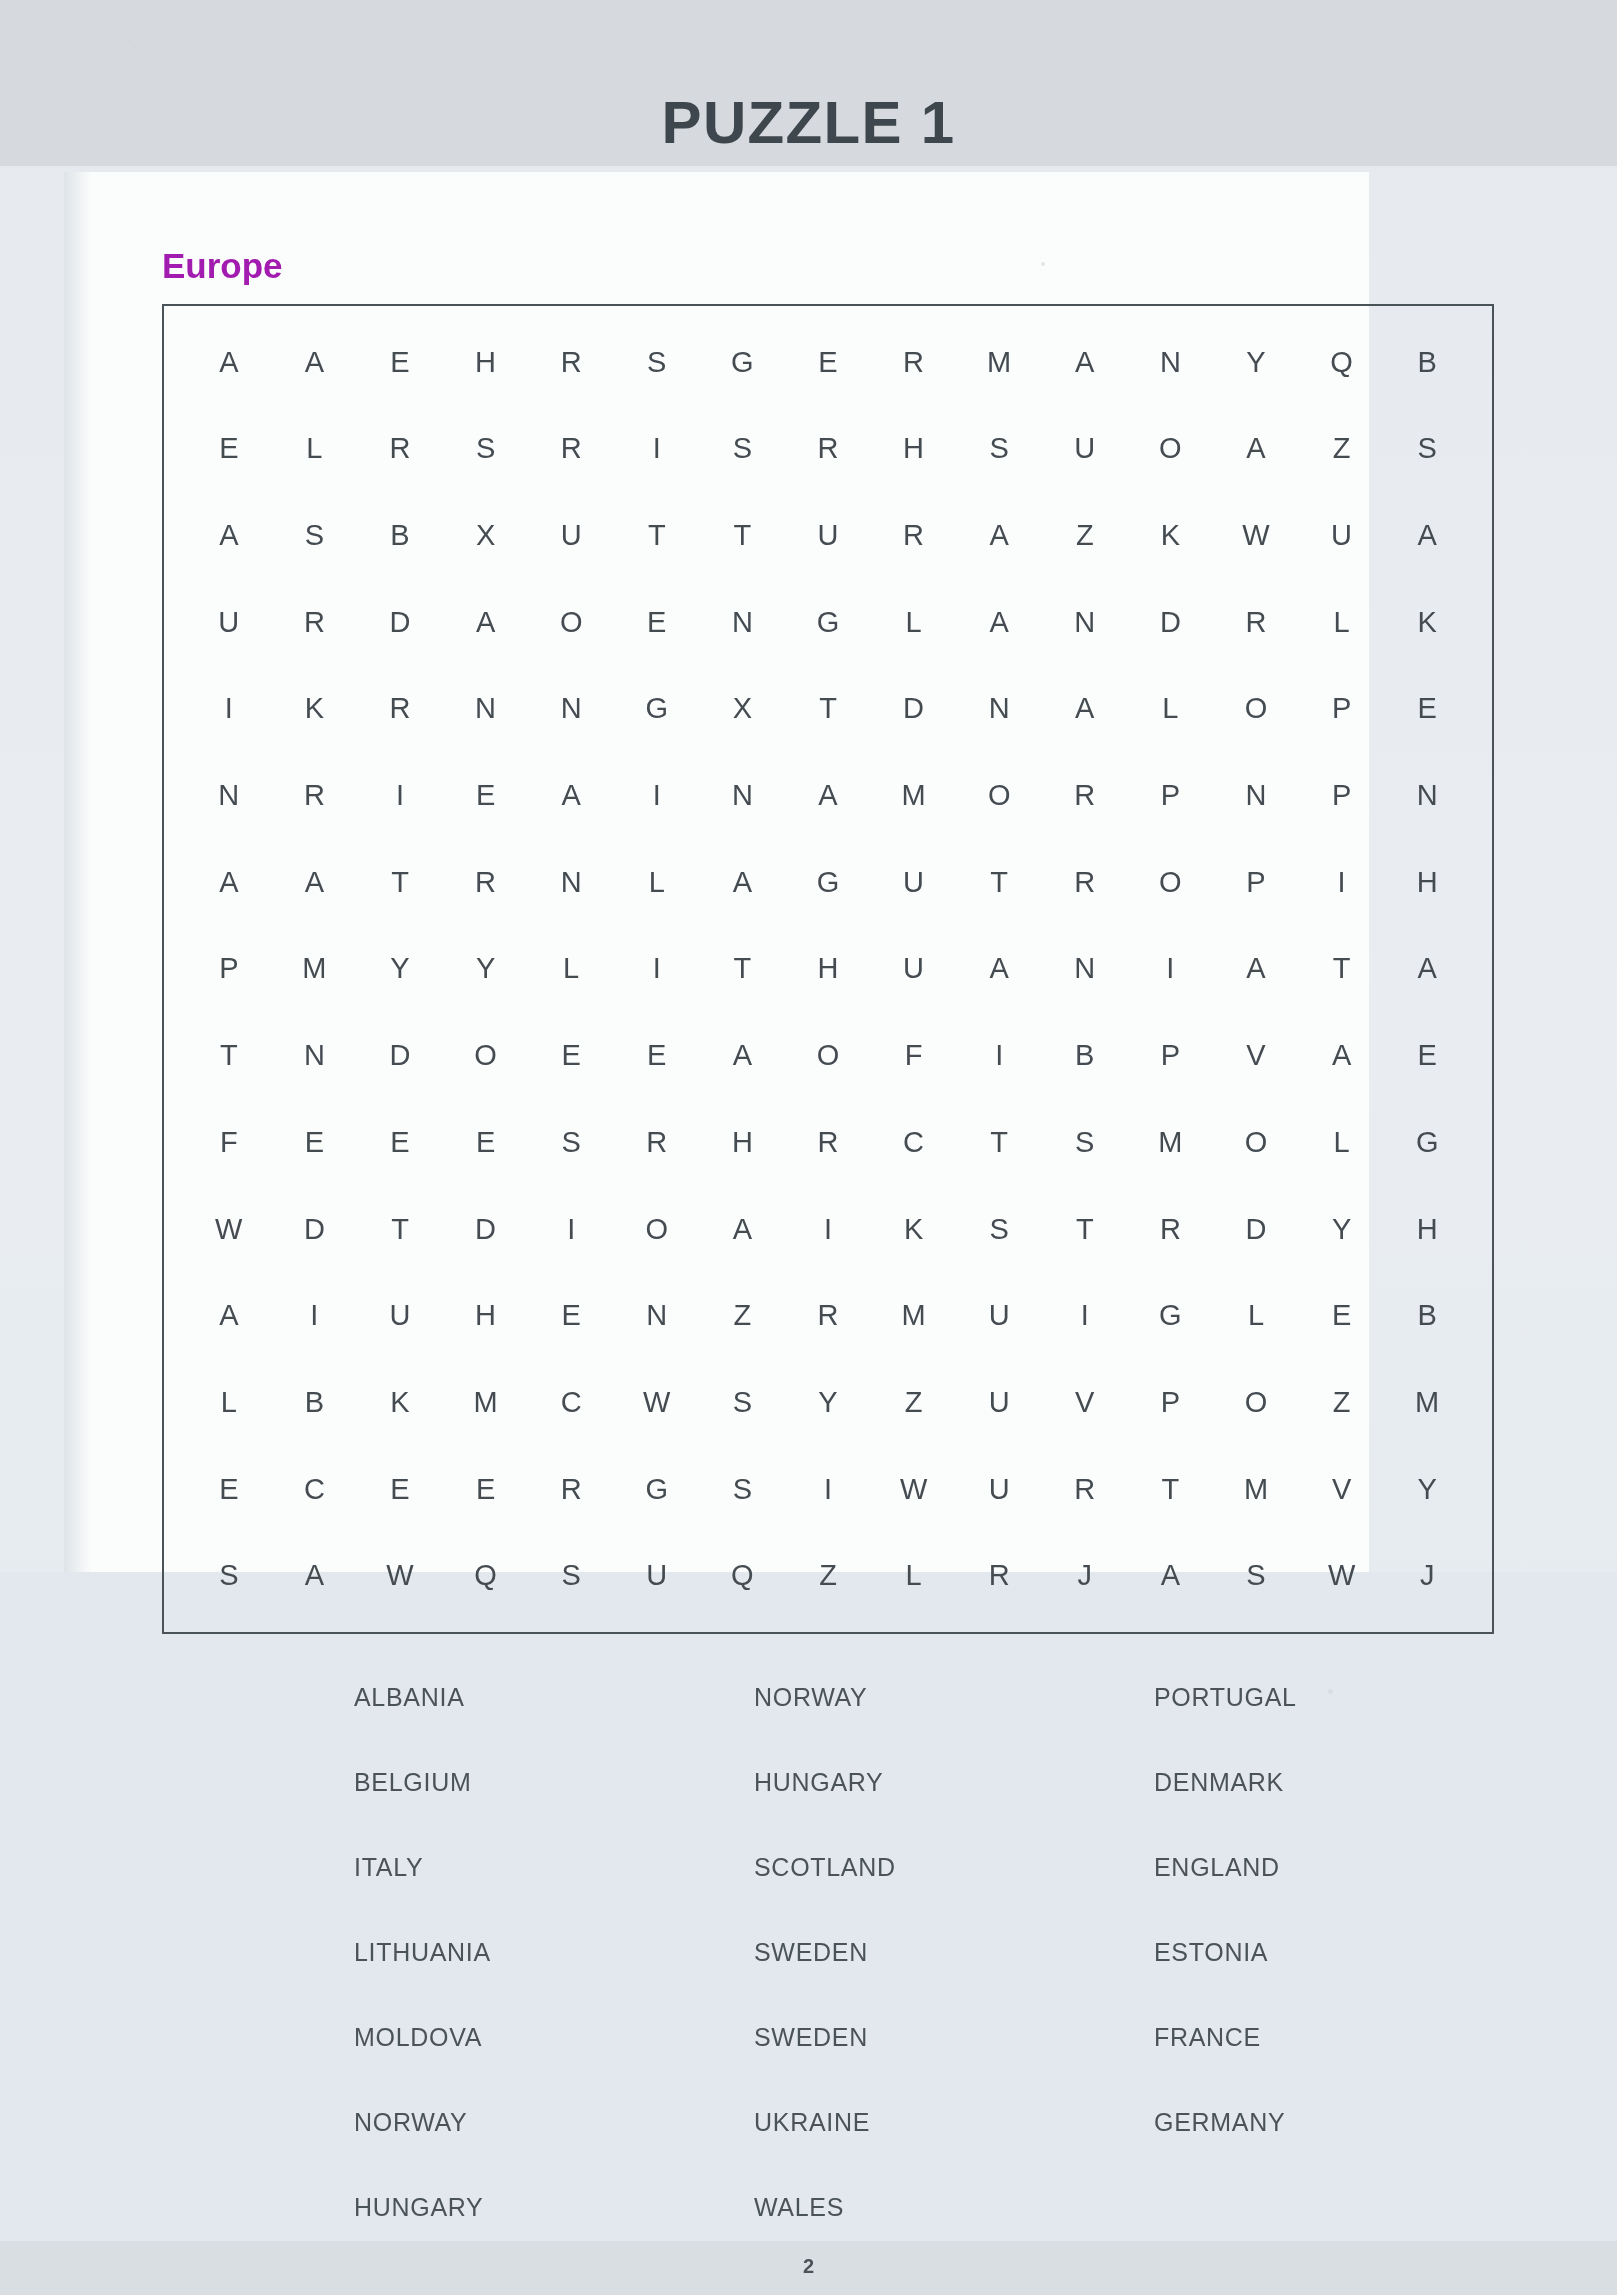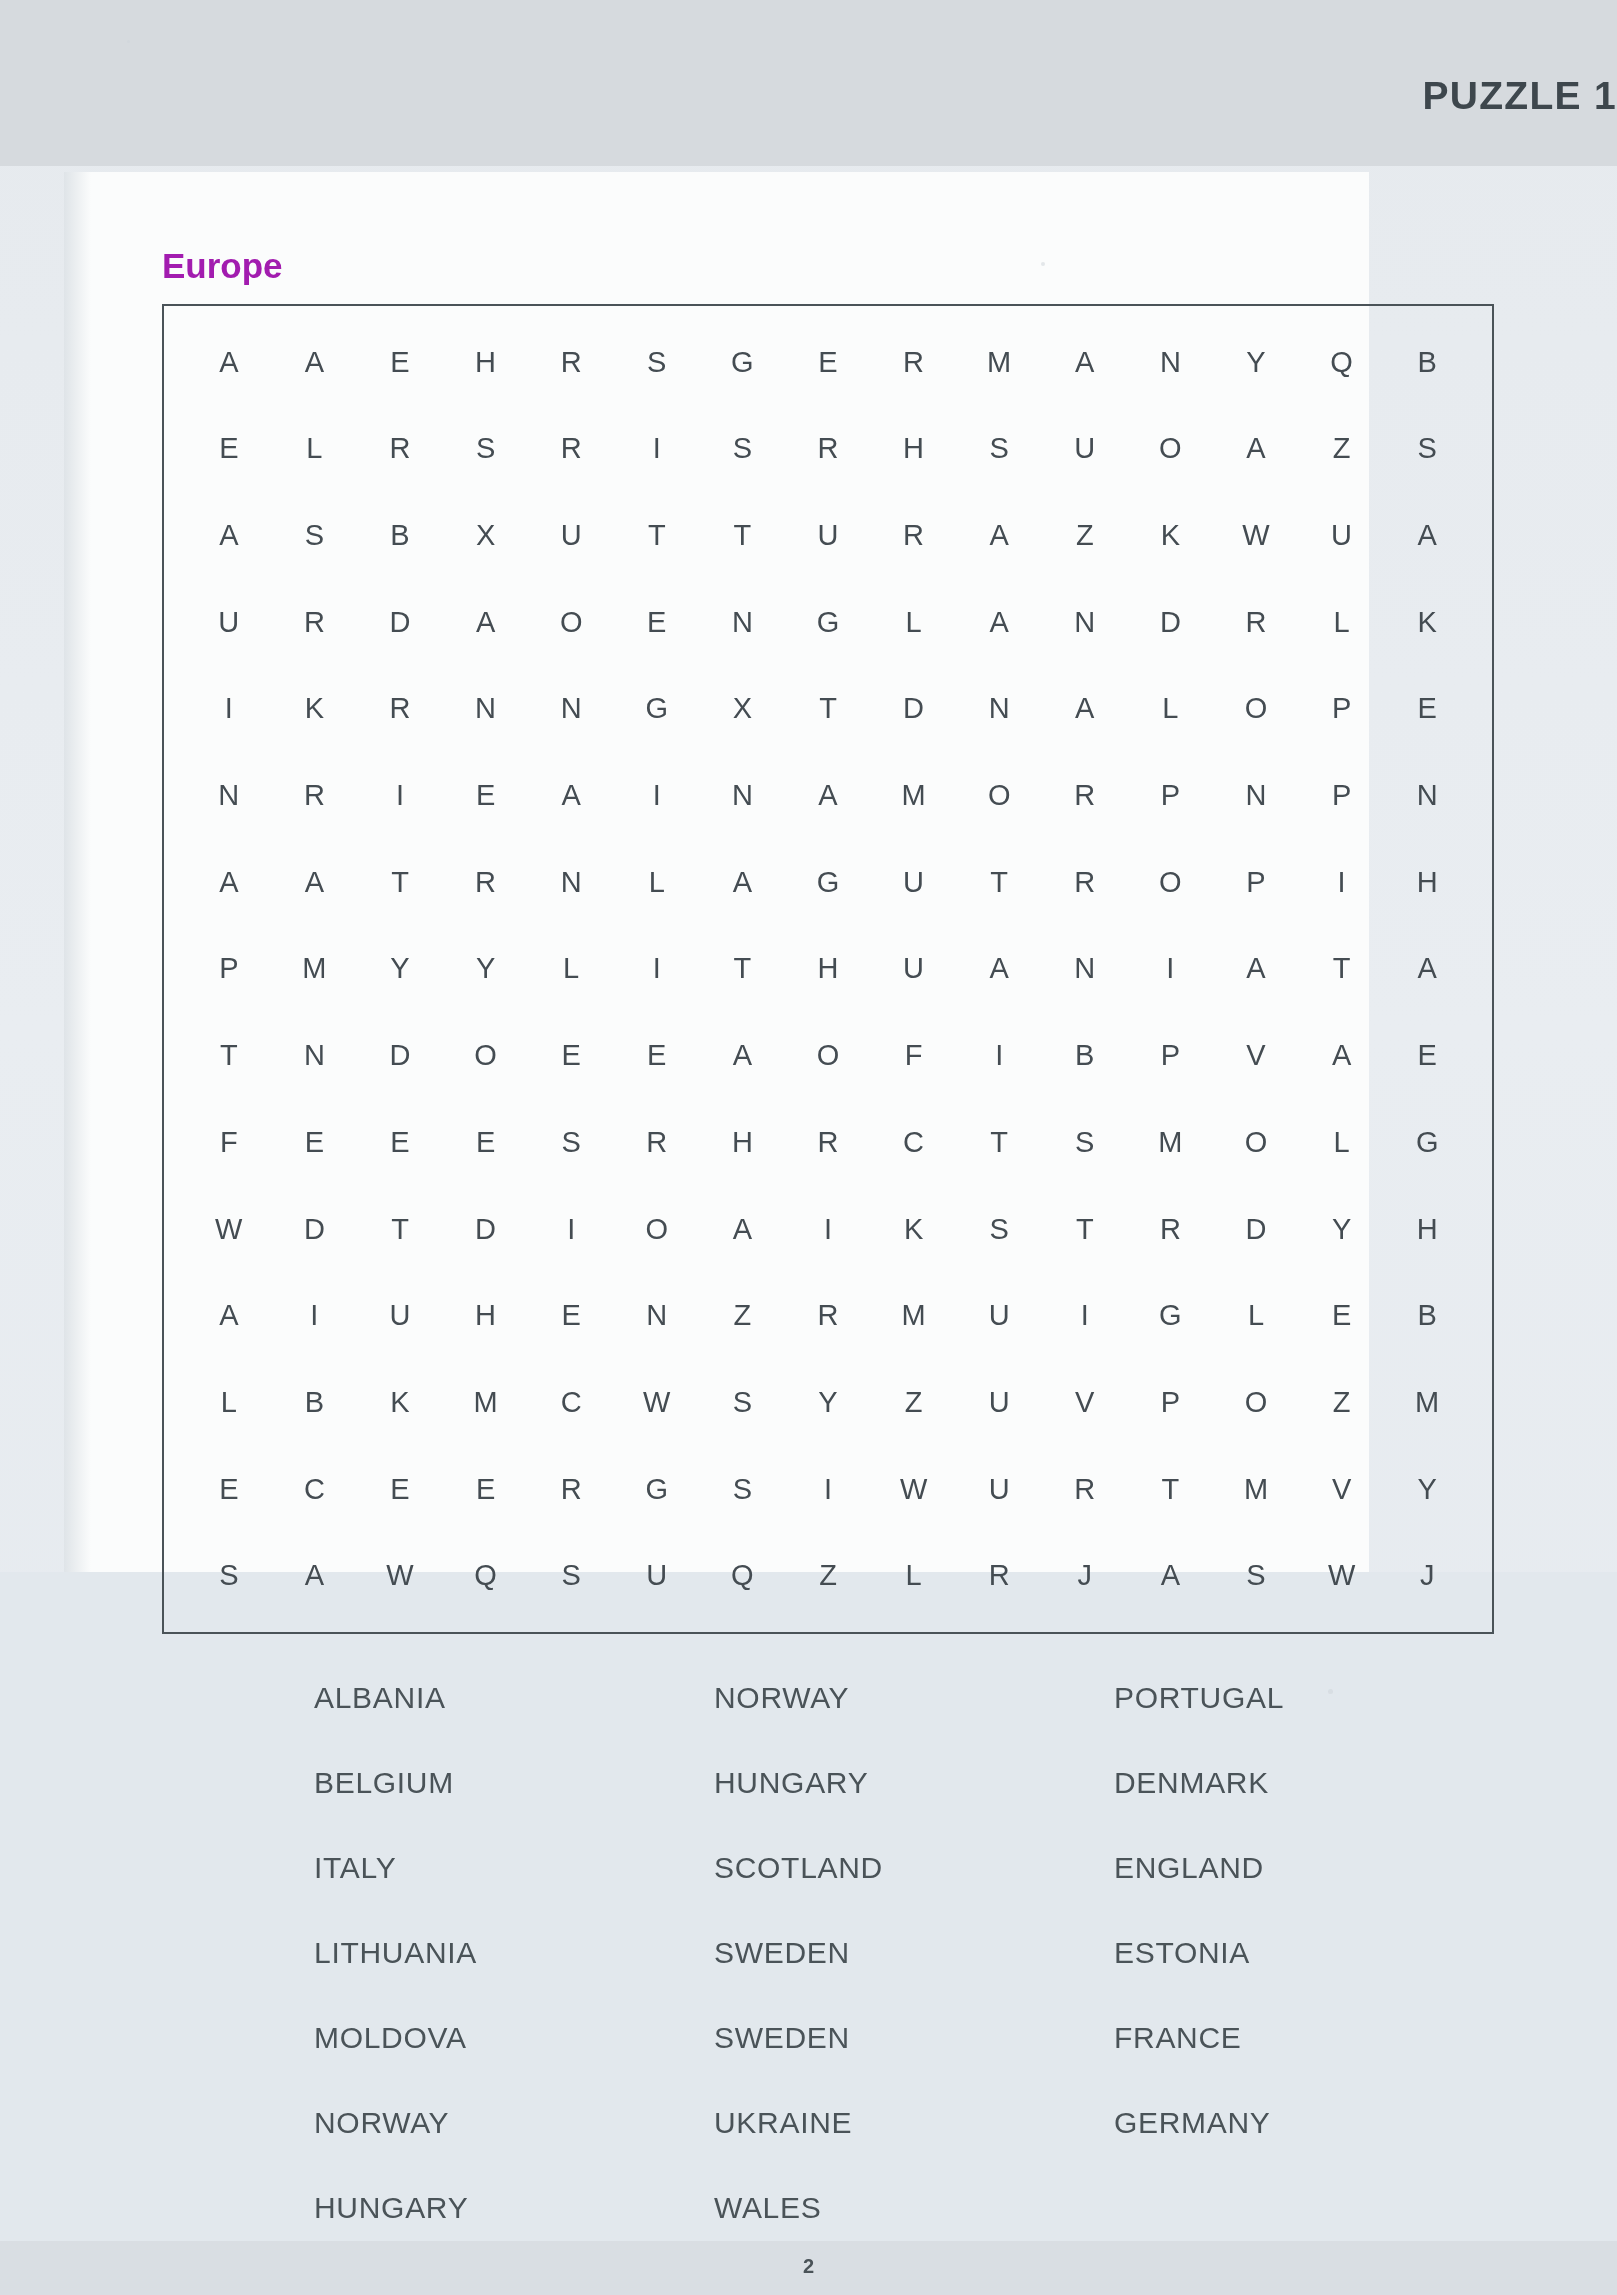--- a/index.html
+++ b/index.html
@@ -62,22 +62,22 @@
     height: 54px;
     background: #d9dee3;
   }
 
   
   .puzzle-title {
     position: absolute;
     left: 0;
     top: 48px;
     width: 1617px;
-    text-align: right;
-    font-size: 39px;
+    text-align: center;
+    font-size: 60px;
     font-weight: bold;
     letter-spacing: 1.3px;
     color: #3e474d;
   }
 
   .category {
     position: absolute;
     left: 162px;
     top: 217px;
     font-size: 35px;
@@ -122,26 +122,27 @@
     position: absolute;
     left: 314px;
     top: 1655px;
     width: 1041px;
     display: grid;
     grid-template-columns: 400px 400px 240px;
     column-gap: 0;
     row-gap: 0;
   }
   .word {
-    font-size: 30px;
+    font-size: 25px;
     color: #4a5358;
     letter-spacing: 0.7px;
     height: 85px;
     display: flex;
     align-items: center;
+    margin-left: 40px;
   }
 
   
   .page-number {
     position: absolute;
     left: 0;
     top: 2255px;
     width: 1617px;
     text-align: center;
     font-size: 20px;

